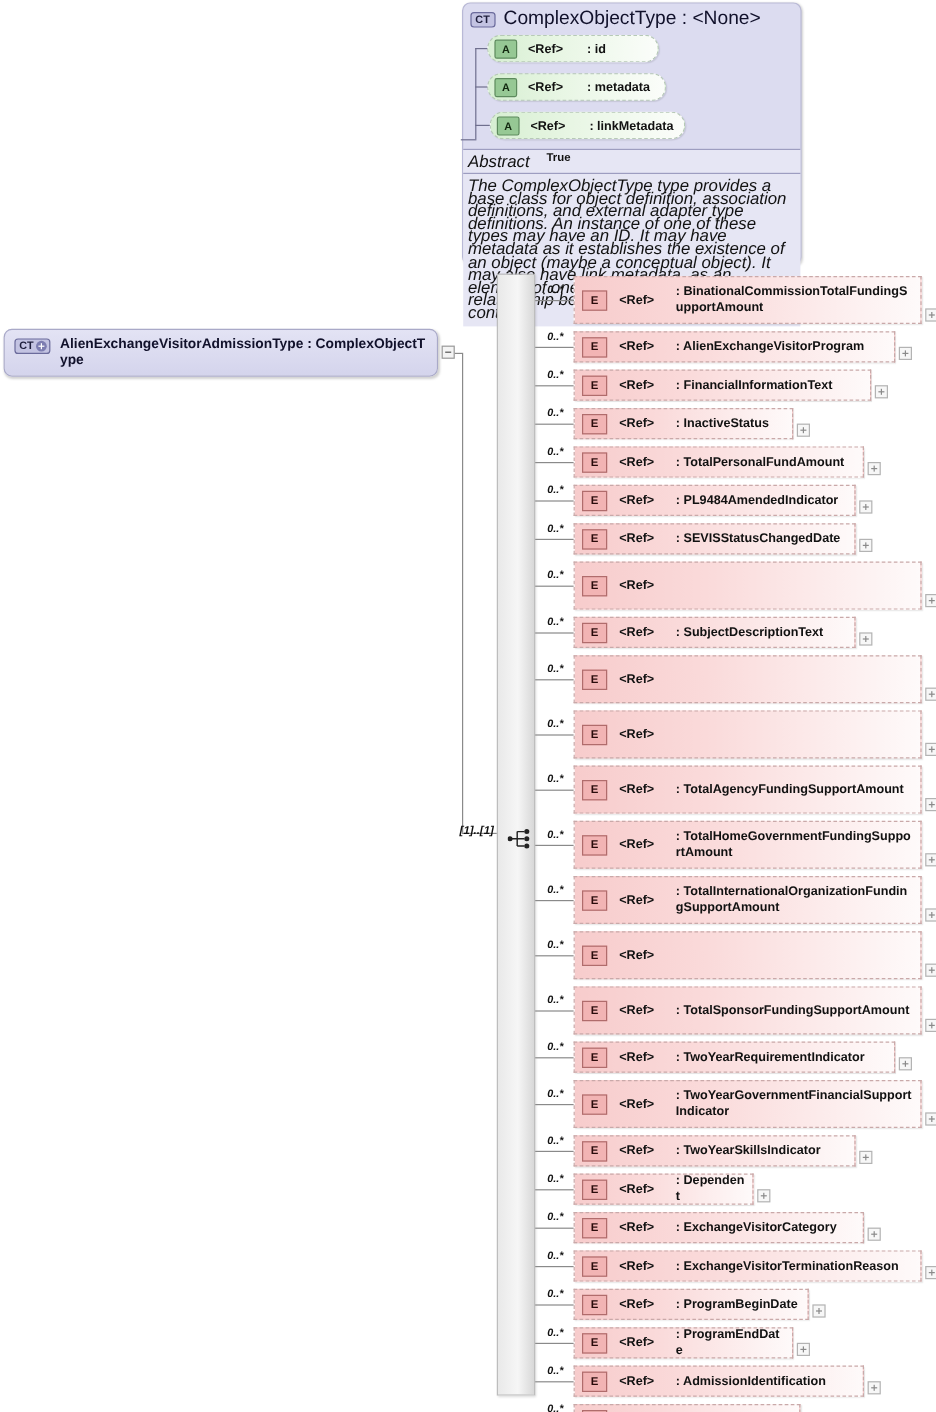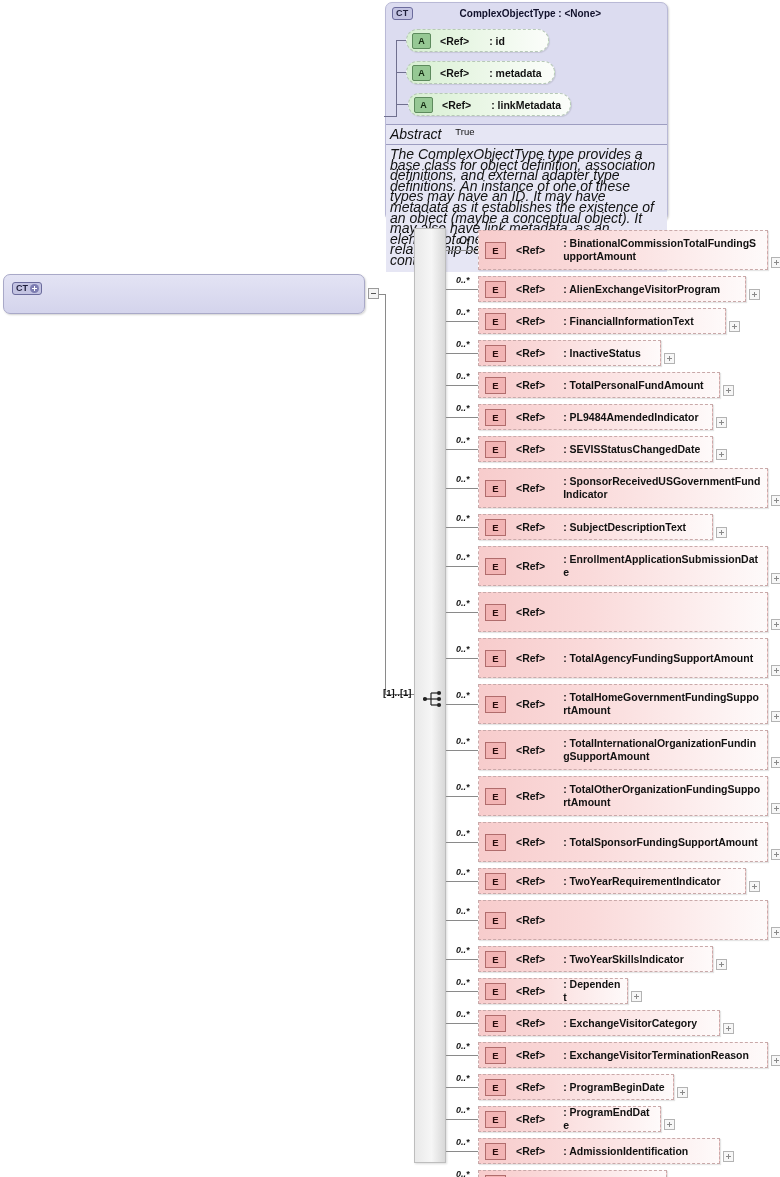--- a/index.html
+++ b/index.html
@@ -43,24 +43,23 @@
     background: #c3c3e2;
     border-radius: 3px;
     font-size: 9px;
     line-height: 11px;
     padding: 0 3px;
     color: #1d1d3a;
     font-weight: bold;
     letter-spacing: .3px;
   }
   .base-type-title {
-    font-size: 10px;
+    font-size: 16px;
     color: #11112b;
-    font-weight: bold;
-    margin-left: 40px;
+    font-weight: normal;
   }
 
   
   .attr-row {
     position: absolute;
     height: 23px;
     border: 1px dashed #b7c9b7;
     border-radius: 12px;
     background: linear-gradient(to right, #d7efd2 0%, #e8f6e4 42%, #fbfdfa 100%);
     display: flex;
@@ -119,21 +118,21 @@
     padding: 1px 0 2px 4px;
     border-bottom: 1px solid #9d9dc0;
   }
   .abstract-key {
     font-size: 14px;
     font-style: italic;
     color: #111;
   }
   .abstract-val {
     font-size: 9.5px;
-    font-weight: normal;
+    font-weight: bold;
     color: #111;
   }
   .annotation-text {
     padding: 4px 6px 6px 4px;
     font-size: 14px;
     font-style: italic;
     line-height: 10.6px;
     color: #121212;
   }
 
@@ -233,20 +232,21 @@
     left: 423px;
     top: 690px;
     width: 22px;
     height: 18px;
   }
   .seq-card {
     position: absolute;
     left: 383px;
     top: 687px;
     font-size: 9.5px;
+    font-style: italic;
     font-weight: bold;
     color: #111;
     white-space: nowrap;
   }
   .link-v {
     position: absolute;
     background: #8a8a8a;
     width: 1px;
   }
   .link-h {
@@ -374,20 +374,21 @@
     <span class="abstract-val">True</span>
   </div>
   <div class="annotation-text">The ComplexObjectType type provides a base class for object definition, association definitions, and external adapter type definitions. An instance of one of these types may have an ID. It may have metadata as it establishes the existence of an object (maybe a conceptual object). It may also have link metadata, as an element of one of these types establishes a relationship between its value and its context.</div>
 </div>
 
 <div class="main-node">
   <span class="ct-plus-badge">
     <span>CT</span>
       <span class="plus"></span>
   </span>
+  <span class="main-node-label">AlienExchangeVisitorAdmissionType : ComplexObjectType</span>
 </div>
 <div class="collapse-box"></div>
 
 <div class="link-h" style="left:379px; top:294px; width:6px;"></div>
 <div class="link-v" style="left:385px; top:294px; height:400px;"></div>
 <div class="link-h" style="left:385px; top:694px; width:29px;"></div>
 
 <div class="seq-bar"></div>
 <div class="seq-card">[1]..[1]</div>
 <svg class="seq-icon" viewBox="0 0 22 18">
@@ -455,37 +456,35 @@
       <span class="e-badge">E</span>
       <span class="el-ref">&lt;Ref&gt;</span>
       <span class="el-name">: SEVISStatusChangedDate</span>
     </div>
     <span class="occ" style="left: 456px; top: 435px;">0..*</span>
     <div class="link-h" style="left: 446px; top: 449px; width: 32px;"></div>
     <div class="expander" style="left: 716.2px; top: 449px;"></div>
     <div class="el-row" style="top: 468px; left: 478px; width: 290px; height: 40px;">
       <span class="e-badge">E</span>
       <span class="el-ref">&lt;Ref&gt;</span>
-      <span class="el-name">: SponsorReceivedUSGovernmentFundIndicator</span>
     </div>
     <span class="occ" style="left: 456px; top: 474px;">0..*</span>
     <div class="link-h" style="left: 446px; top: 488px; width: 32px;"></div>
     <div class="expander" style="left: 771px; top: 495px;"></div>
     <div class="el-row" style="top: 514px; left: 478px; width: 235.2px; height: 26px;">
       <span class="e-badge">E</span>
       <span class="el-ref">&lt;Ref&gt;</span>
       <span class="el-name">: SubjectDescriptionText</span>
     </div>
     <span class="occ" style="left: 456px; top: 513px;">0..*</span>
     <div class="link-h" style="left: 446px; top: 527px; width: 32px;"></div>
     <div class="expander" style="left: 716.2px; top: 527px;"></div>
     <div class="el-row" style="top: 546px; left: 478px; width: 290px; height: 40px;">
       <span class="e-badge">E</span>
       <span class="el-ref">&lt;Ref&gt;</span>
-      <span class="el-name">: EnrollmentApplicationSubmissionDate</span>
     </div>
     <span class="occ" style="left: 456px; top: 552px;">0..*</span>
     <div class="link-h" style="left: 446px; top: 566px; width: 32px;"></div>
     <div class="expander" style="left: 771px; top: 573px;"></div>
     <div class="el-row" style="top: 592px; left: 478px; width: 290px; height: 40px;">
       <span class="e-badge">E</span>
       <span class="el-ref">&lt;Ref&gt;</span>
     </div>
     <span class="occ" style="left: 456px; top: 598px;">0..*</span>
     <div class="link-h" style="left: 446px; top: 612px; width: 32px;"></div>
@@ -510,21 +509,20 @@
       <span class="e-badge">E</span>
       <span class="el-ref">&lt;Ref&gt;</span>
       <span class="el-name">: TotalInternationalOrganizationFundingSupportAmount</span>
     </div>
     <span class="occ" style="left: 456px; top: 736px;">0..*</span>
     <div class="link-h" style="left: 446px; top: 750px; width: 32px;"></div>
     <div class="expander" style="left: 771px; top: 757px;"></div>
     <div class="el-row" style="top: 776px; left: 478px; width: 290px; height: 40px;">
       <span class="e-badge">E</span>
       <span class="el-ref">&lt;Ref&gt;</span>
-      <span class="el-name">: TotalOtherOrganizationFundingSupportAmount</span>
     </div>
     <span class="occ" style="left: 456px; top: 782px;">0..*</span>
     <div class="link-h" style="left: 446px; top: 796px; width: 32px;"></div>
     <div class="expander" style="left: 771px; top: 803px;"></div>
     <div class="el-row" style="top: 822px; left: 478px; width: 290px; height: 40px;">
       <span class="e-badge">E</span>
       <span class="el-ref">&lt;Ref&gt;</span>
       <span class="el-name">: TotalSponsorFundingSupportAmount</span>
     </div>
     <span class="occ" style="left: 456px; top: 828px;">0..*</span>
@@ -534,20 +532,21 @@
       <span class="e-badge">E</span>
       <span class="el-ref">&lt;Ref&gt;</span>
       <span class="el-name">: TwoYearRequirementIndicator</span>
     </div>
     <span class="occ" style="left: 456px; top: 867px;">0..*</span>
     <div class="link-h" style="left: 446px; top: 881px; width: 32px;"></div>
     <div class="expander" style="left: 748.95px; top: 881px;"></div>
     <div class="el-row" style="top: 900px; left: 478px; width: 290px; height: 40px;">
       <span class="e-badge">E</span>
       <span class="el-ref">&lt;Ref&gt;</span>
+      <span class="el-name">: TwoYearGovernmentFinancialSupportIndicator</span>
     </div>
     <span class="occ" style="left: 456px; top: 906px;">0..*</span>
     <div class="link-h" style="left: 446px; top: 920px; width: 32px;"></div>
     <div class="expander" style="left: 771px; top: 927px;"></div>
     <div class="el-row" style="top: 946px; left: 478px; width: 235.2px; height: 26px;">
       <span class="e-badge">E</span>
       <span class="el-ref">&lt;Ref&gt;</span>
       <span class="el-name">: TwoYearSkillsIndicator</span>
     </div>
     <span class="occ" style="left: 456px; top: 945px;">0..*</span>

